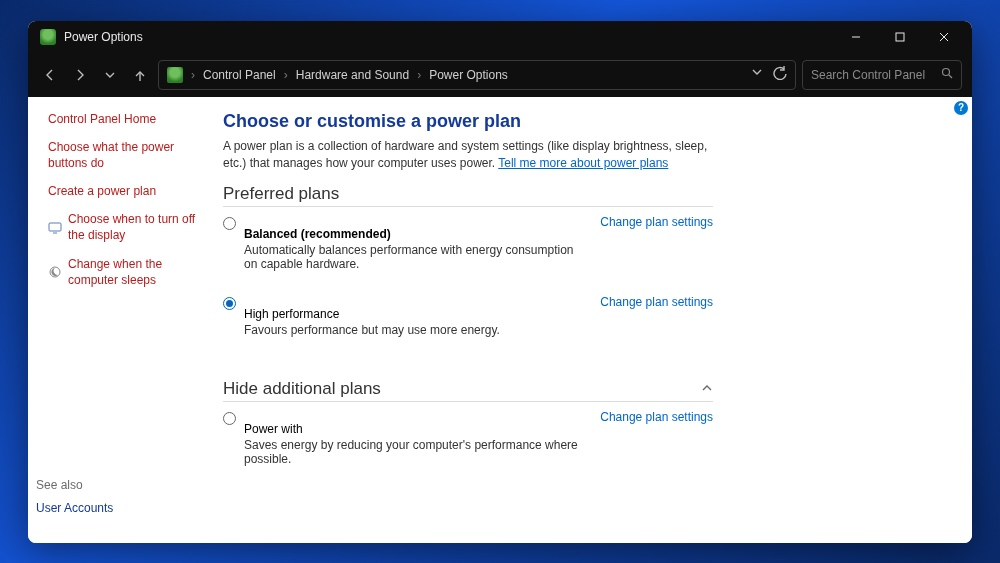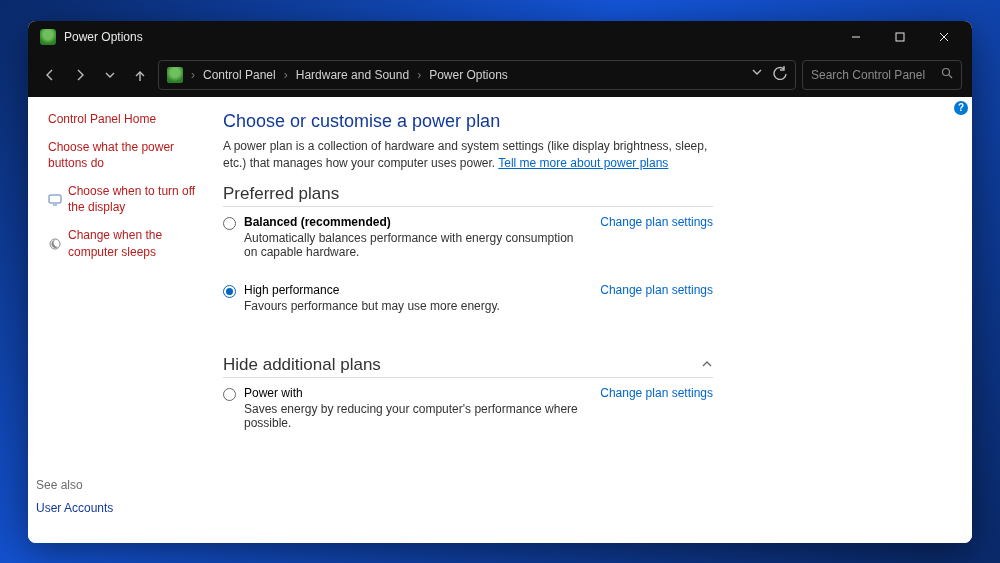--- a/index.html
+++ b/index.html
@@ -60,36 +60,36 @@
   .sidebar { width:185px; padding:14px 8px 14px 20px; font-size:12px;}
   .sidebar a { color:#b91c1c; text-decoration:none; display:block; margin-bottom:12px; line-height:1.35; cursor:pointer;}
   .side-itm { display:flex; align-items:center; gap:6px; margin-bottom:12px;}
   .side-itm .ico { width:14px; height:14px; flex-shrink:0; margin-top:1px; }
   .side-itm a { margin-bottom:0; }
   .see-also { position:absolute; bottom:14px; left:8px; font-size:12px;}
   .see-also .lbl { color:#6b6b6b; margin-bottom:8px;}
   .see-also a { color:#13399b; text-decoration:none; cursor:pointer;}
 
   .main { flex:1; padding:14px 22px 10px 10px; font-size:12px; position:relative;}
-  .heading { color:#13399b; font-size:18px; font-weight:400; margin-bottom:6px;}
+  .heading { color:#13399b; font-size:18px; font-weight:700; margin-bottom:6px;}
   .desc { color:#333; line-height:1.45; margin-bottom:12px; max-width:500px;}
   .desc a { color:#0066cc; text-decoration:underline; cursor:pointer;}
   .section-head {
     color:#333; font-size:17px; padding-bottom:2px; margin-bottom:8px;
     border-bottom:1px solid #dcdcdc; position:relative; max-width:490px;
   }
   .section-head .chev { position:absolute; right:0; top:0; color:#666;}
   .plan { display:flex; align-items:flex-start; gap:8px; max-width:490px; margin-bottom:6px;}
   .radio {
     width:13px; height:13px; border:1.3px solid #666; border-radius:50%; margin-top:2px;
     display:flex; align-items:center; justify-content:center; cursor:pointer; flex-shrink:0;
   }
   .radio.sel { border-color:#0067c0; }
   .radio.sel::after { content:""; width:7px; height:7px; border-radius:50%; background:#0067c0;}
-  .plan-body { flex:1; }
+  .plan-body { flex:1;margin-top:12px; }
   .plan-title { color:#000; }
   .plan-title.b { font-weight:700; }
   .plan-desc { color:#333; margin-top:2px; padding-left:0;}
   .plan-link { color:#0066cc; text-decoration:none; cursor:pointer; white-space:nowrap; margin-left:12px;}
   .spacer { height:18px; }
   .help-badge {
     position:absolute; top:4px; right:4px;
     width:14px; height:14px; border-radius:50%; background:#0078d4; color:#fff;
     font-size:10px; font-weight:700; display:flex; align-items:center; justify-content:center;
   }
@@ -170,20 +170,21 @@
           </svg></span>
     </div>
   </div>
 
   <div class="content">
     <div class="help-badge">?</div>
 
     <div class="sidebar">
       <a>Control Panel Home</a>
       <a>Choose what the power buttons do</a>
+      <a>Create a power plan</a>
       <div class="side-itm">
         <svg class="ico" viewBox="0 0 14 14">
             <rect x="1" y="2" width="12" height="8" rx="1" stroke="#5b7dbd" fill="none"></rect>
             <line x1="5" y1="12" x2="9" y2="12" stroke="#5b7dbd"></line>
           </svg>
         <a>Choose when to turn off the display</a>
       </div>
       <div class="side-itm">
         <svg class="ico" viewBox="0 0 14 14">
             <circle cx="7" cy="7" r="5" stroke="#888" fill="none"></circle>

